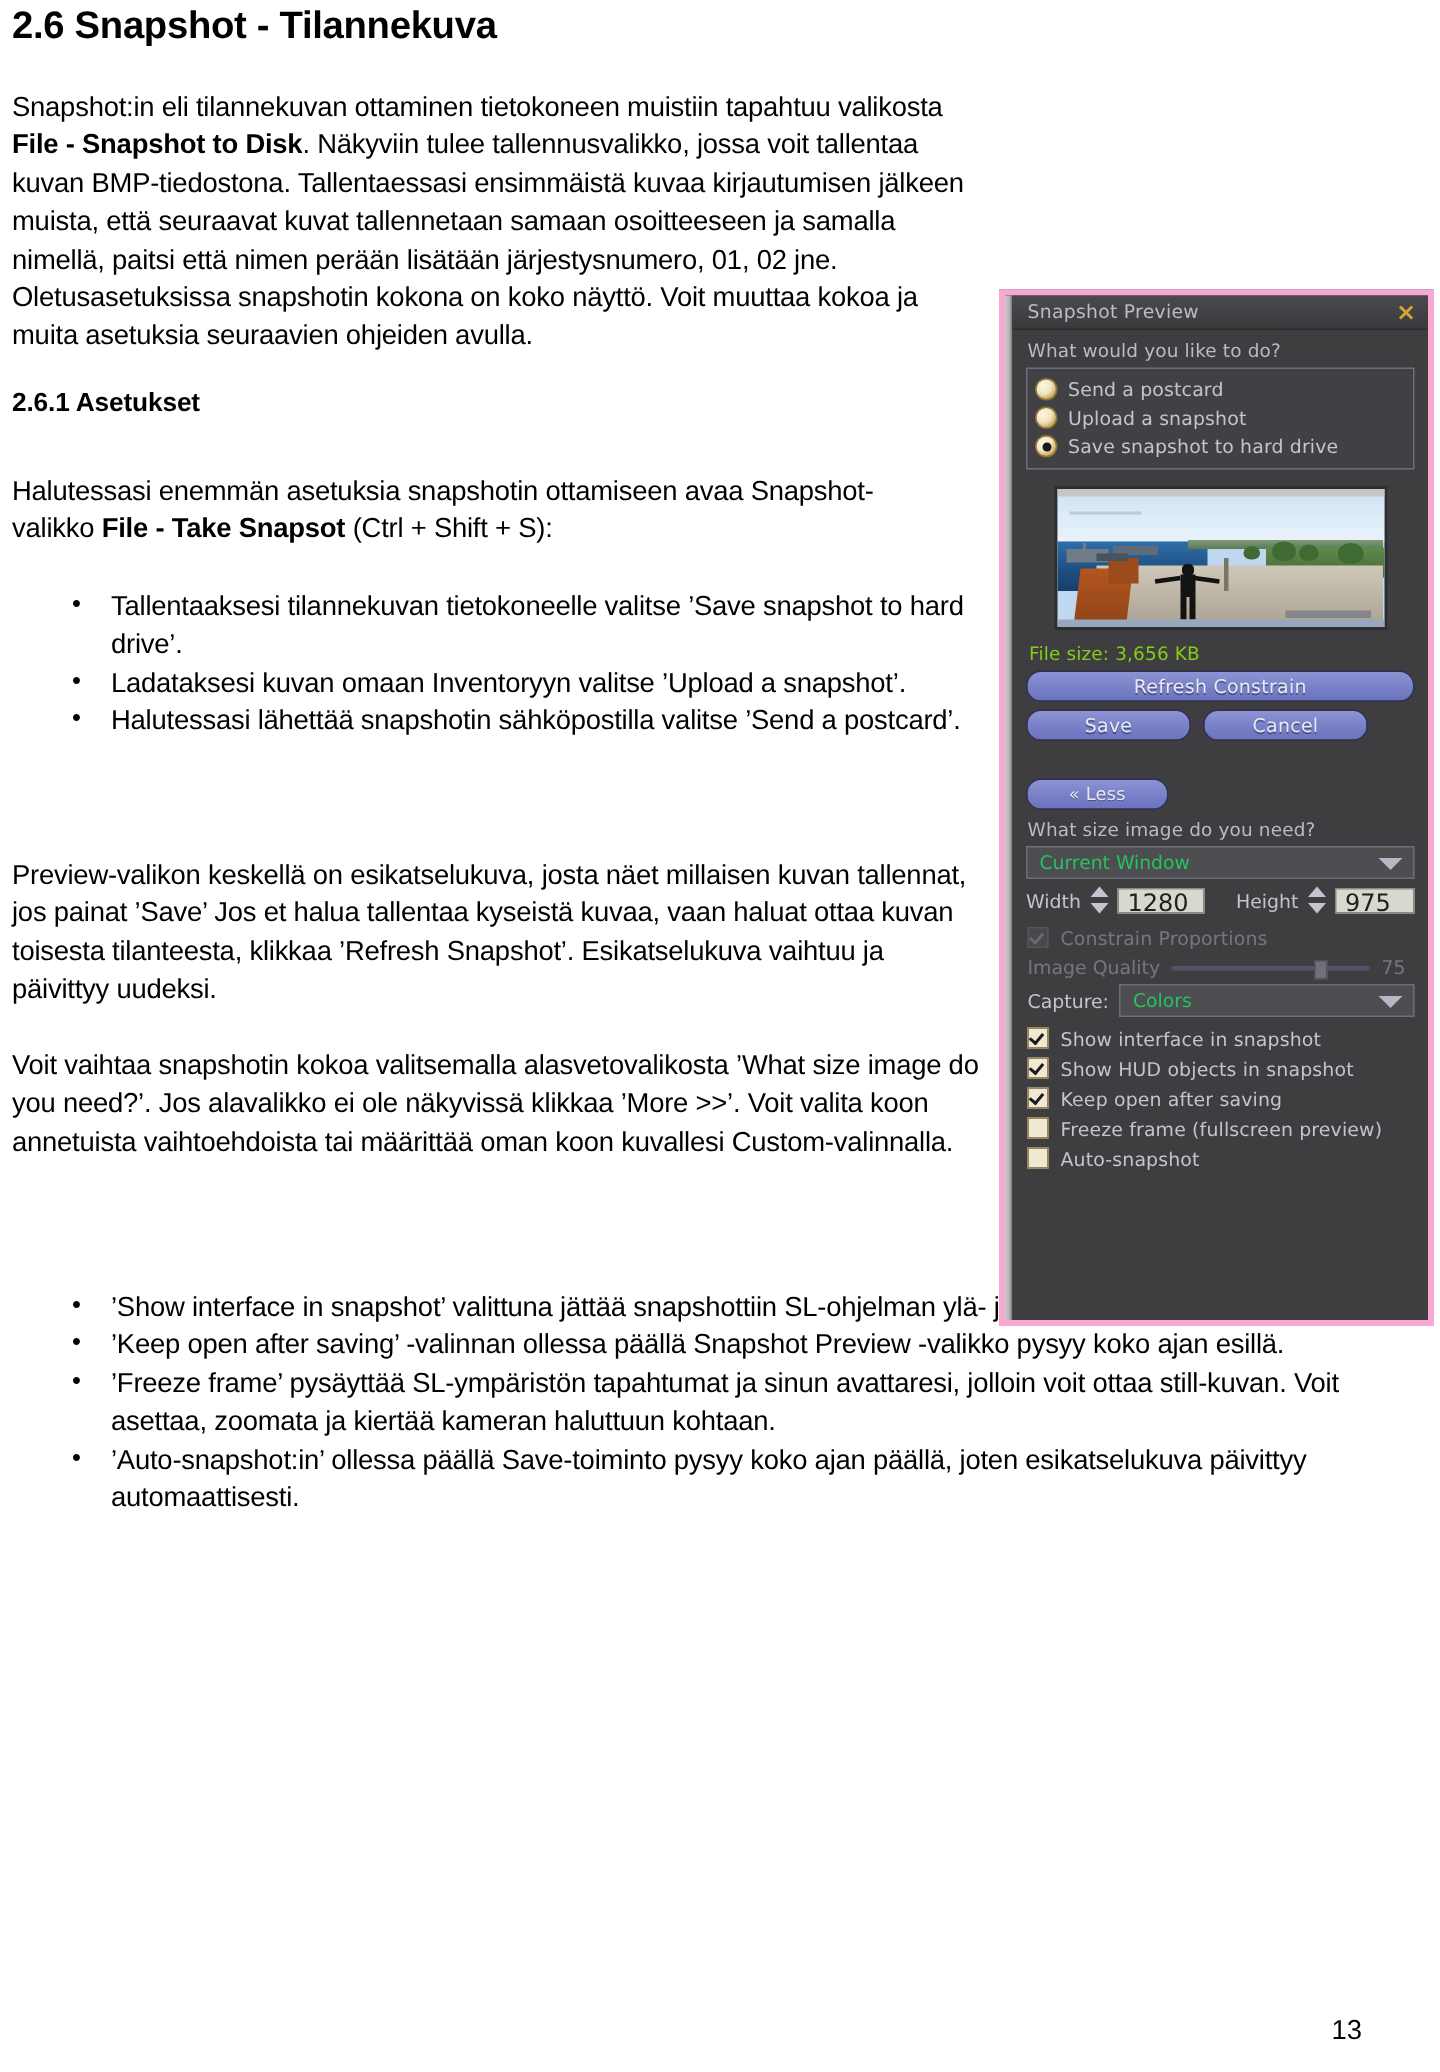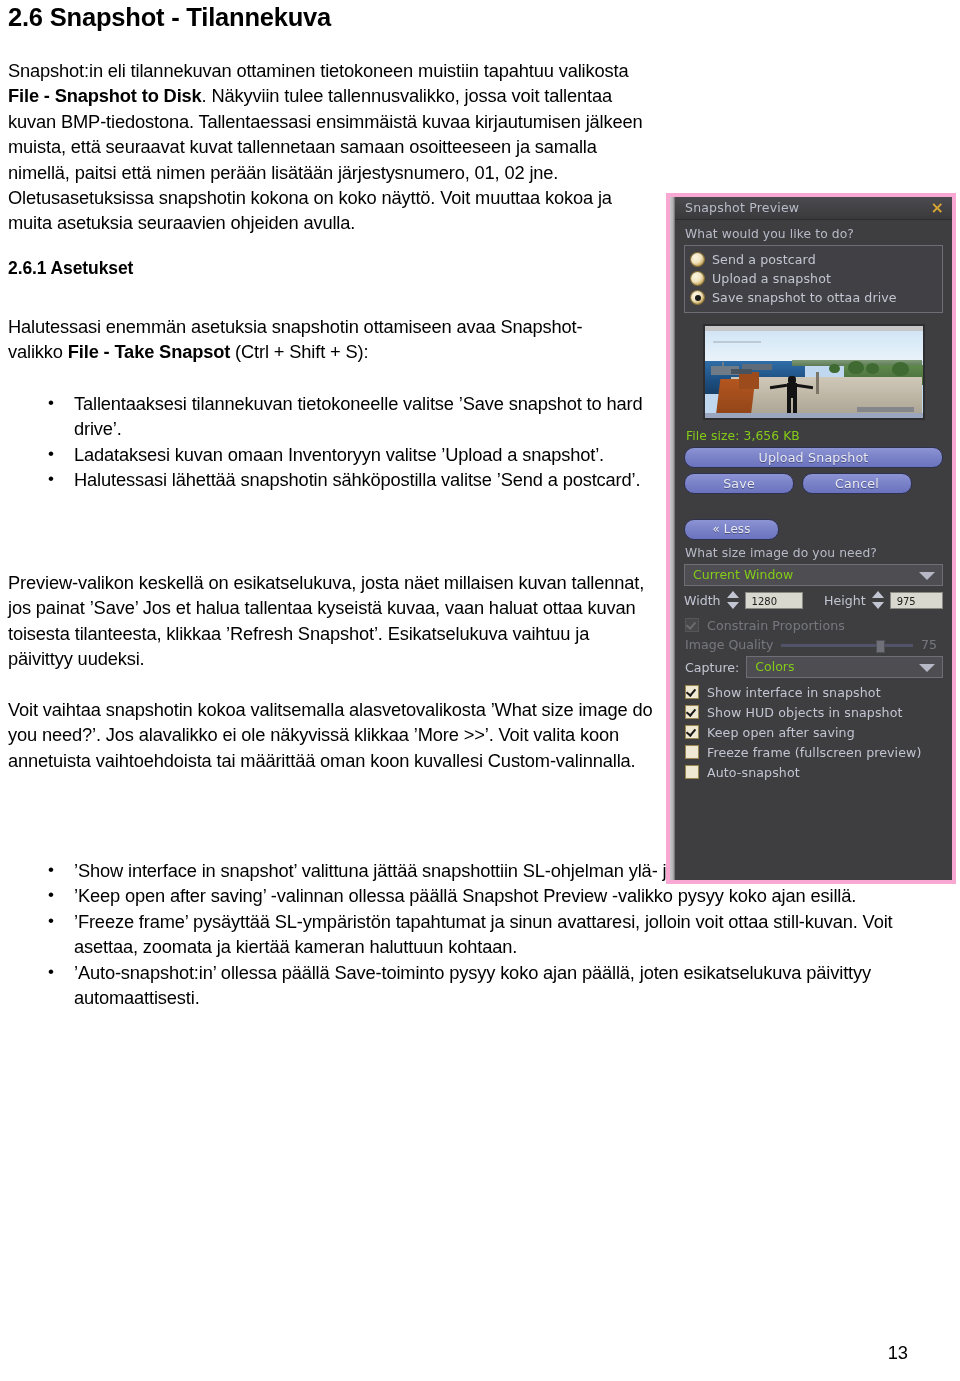--- a/index.html
+++ b/index.html
@@ -366,21 +366,21 @@
     height: 20px;
     background: #4d4d52;
     border: 1px solid #6e6f76;
     cursor: pointer;
   }
   .sl-combo .val {
     position: absolute;
     left: 8px;
     top: 2px;
     font-size: 12.5px;
-    color: #84cc16;
+    color: #22c55e;
   }
   .sl-arrow {
     position: absolute;
     right: 7px;
     top: 7px;
     width: 0; height: 0;
     border-left: 8px solid transparent;
     border-right: 8px solid transparent;
     border-top: 8px solid #b6b9c5;
   }
@@ -412,21 +412,21 @@
   }
   .sl-spin i.up { border-bottom: 7px solid #c3c6d2; }
   .sl-spin i.dn { border-top: 7px solid #c3c6d2; }
   .sl-numfield {
     flex: 1 1 auto;
     height: 17px;
     line-height: 17px;
     background: #d8d8cf;
     border: 1px solid #8a8a84;
     color: #20201c;
-    font-size: 10px;
+    font-size: 16px;
     padding-left: 6px;
     box-sizing: border-box;
     min-width: 0;
   }
 
   .sl-row-dim {
     display: flex;
     align-items: center;
     gap: 5px;
     flex: 1 1 50%;
@@ -580,21 +580,21 @@
         <div class="sl-radio-row">
           <span class="sl-radio"></span>
           <span class="sl-radio-label">Send a postcard</span>
         </div>
         <div class="sl-radio-row">
           <span class="sl-radio"></span>
           <span class="sl-radio-label">Upload a snapshot</span>
         </div>
         <div class="sl-radio-row">
           <span class="sl-radio checked"></span>
-          <span class="sl-radio-label">Save snapshot to ottaa drive</span>
+          <span class="sl-radio-label">Save snapshot to hard drive</span>
         </div>
       </div>
 
       <div class="sl-preview-wrap">
         <div class="sl-preview">
           <div class="pv-sky"></div>
           <div class="pv-water"></div>
           <div class="pv-farland"></div>
           <div class="pv-grass-r"></div>
           <div class="pv-beach"></div>
@@ -621,21 +621,21 @@
           <div class="pv-topbar"></div>
           <div class="pv-botbar"></div>
           <div class="pv-hud"></div>
           <div class="pv-chat"></div>
         </div>
       </div>
 
       <div class="sl-filesize">File size: 3,656 KB</div>
 
       <div class="sl-btnrow">
-        <div class="sl-btn">Upload Snapshot</div>
+        <div class="sl-btn">Refresh Constrain</div>
       </div>
       <div class="sl-btnrow">
         <div class="sl-btn small">Save</div>
         <div class="sl-btn small">Cancel</div>
       </div>
       <div class="sl-btnrow">
         <div class="sl-btn less">« Less</div>
       </div>
 
       <div class="sl-sizequestion">What size image do you need?</div>

